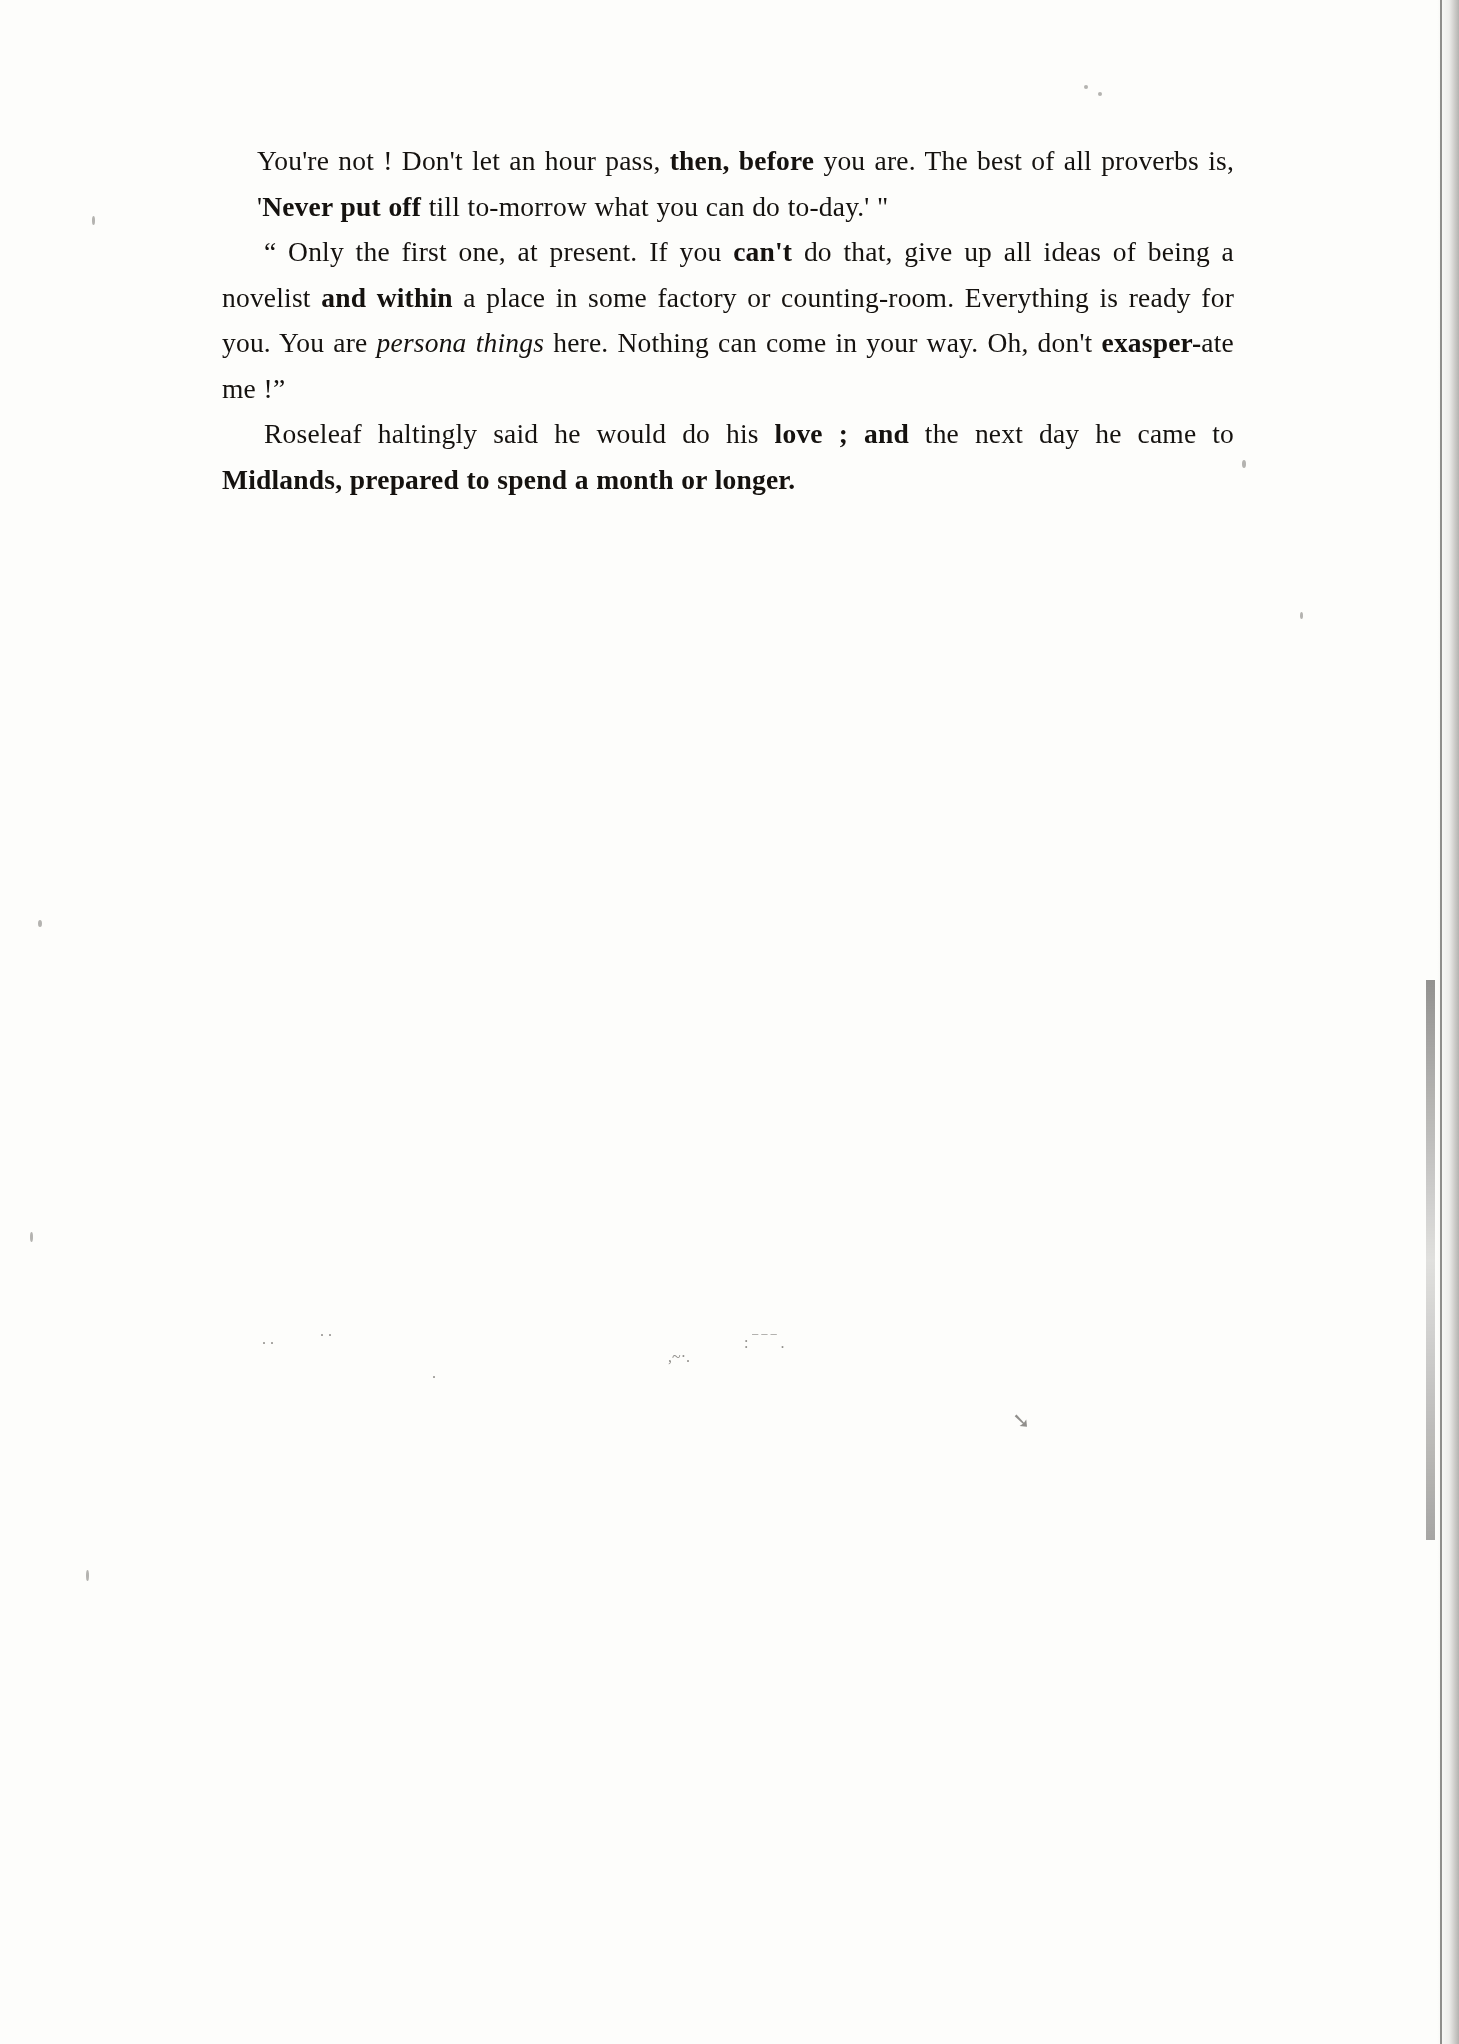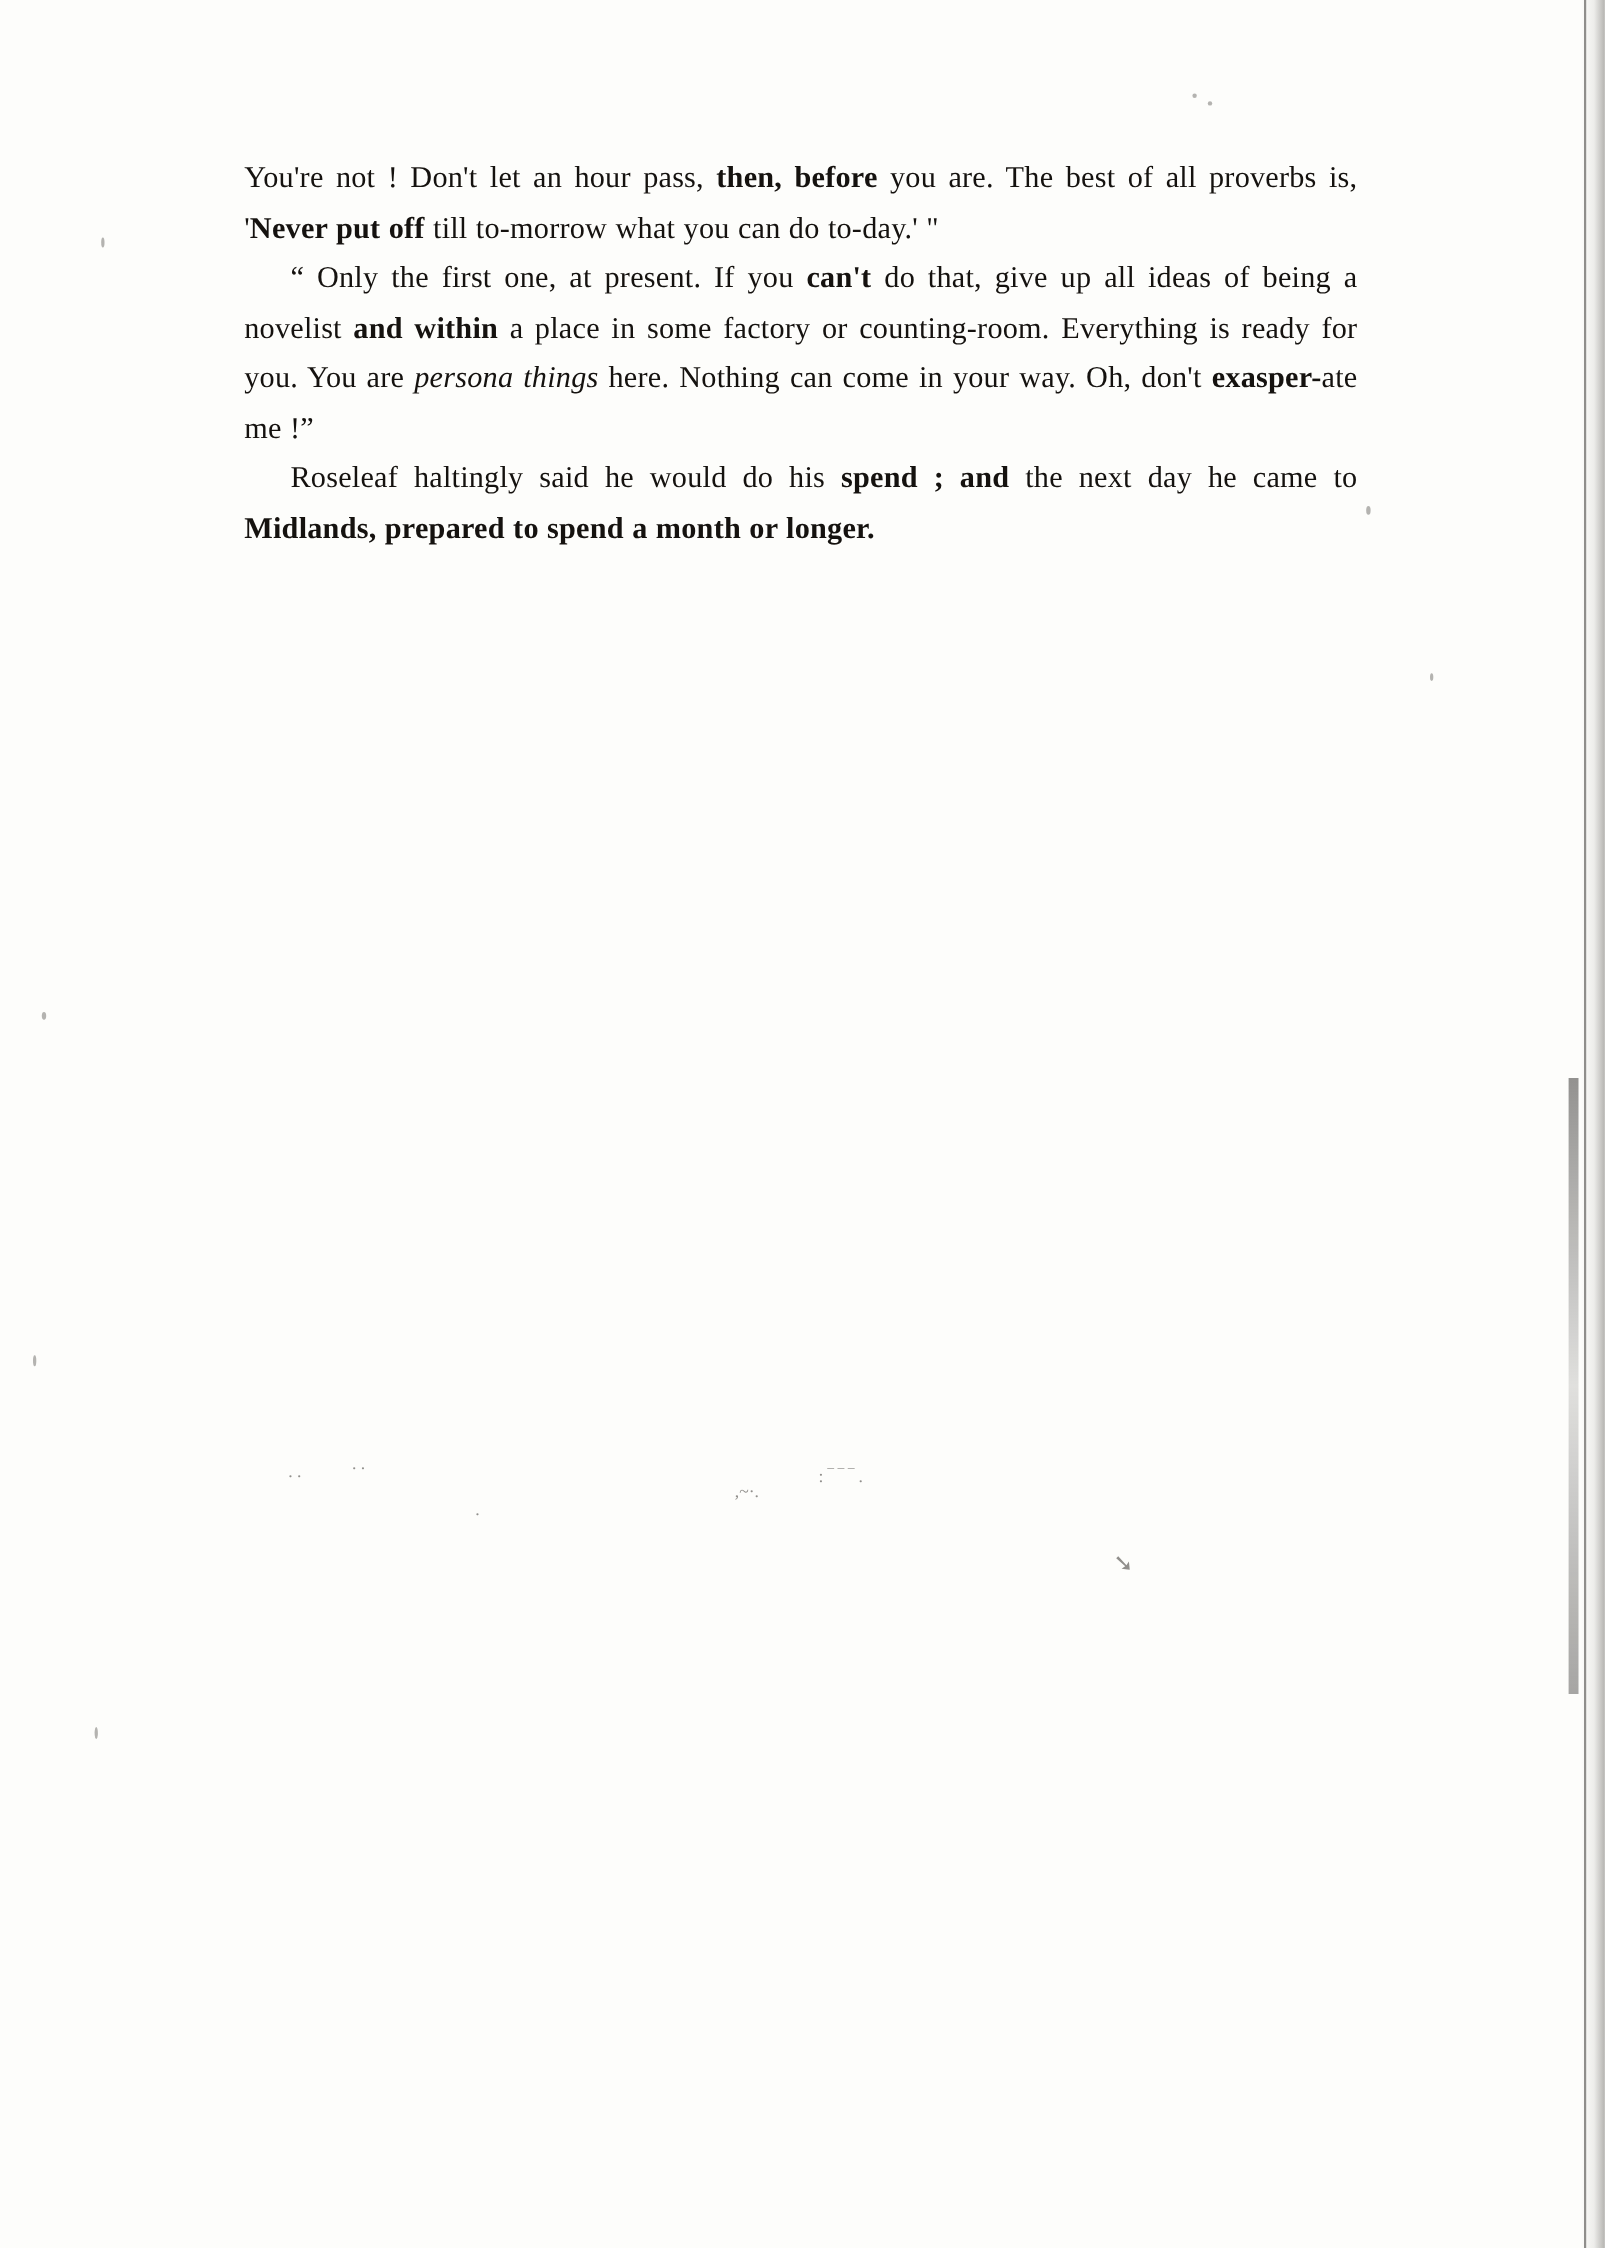--- a/index.html
+++ b/index.html
@@ -94,20 +94,21 @@
     line-height: 45.5px;
     text-align: justify;
     text-justify: inter-word;
     letter-spacing: 0.2px;
     word-spacing: 0.5px;
     text-indent: 42px;
     color: #15120f;
   }
   p.para.first {
     text-indent: 0;
+    margin-left: 35px;
   }
   p.para b { font-weight: bold; }
   p.para i { font-style: italic; }
 
   
   .speck {
     position: absolute;
     background: #5a5854;
     border-radius: 50%;
     opacity: .45;
@@ -142,16 +143,16 @@
 <span class="mark" style="left:668px; top:1348px;">,~·.</span>
 <span class="mark" style="left:744px; top:1334px;">: ‾ ‾ ‾ .</span>
 <span class="mark" style="left:1012px; top:1408px; font-size:22px;">➘</span>
 
 <div class="content">
 
 
   <div class="body-text">
       <p class="para first">You're not !   Don't let an hour pass, <b>then, before</b> you are.   The best of all proverbs is, '<b>Never put off</b> till to-morrow what you can do to-day.' "</p>
       <p class="para">“ Only the first one, at present.   If you <b>can't</b> do that, give up all ideas of being a novelist <b>and within</b> a place in some factory or counting-room.   Everything is ready for you.   You are <i>persona things</i> here. Nothing can come in your way.   Oh, don't <b>exasper-</b>ate me !”</p>
-      <p class="para">Roseleaf haltingly said he would do his <b>spend ; and</b> the next day he came to <b>Midlands, prepared to spend a month or longer.</b></p>
+      <p class="para">Roseleaf haltingly said he would do his <b>love ; and</b> the next day he came to <b>Midlands, prepared to spend a month or longer.</b></p>
     </div>
 
 </div>
 
 </body></html>

